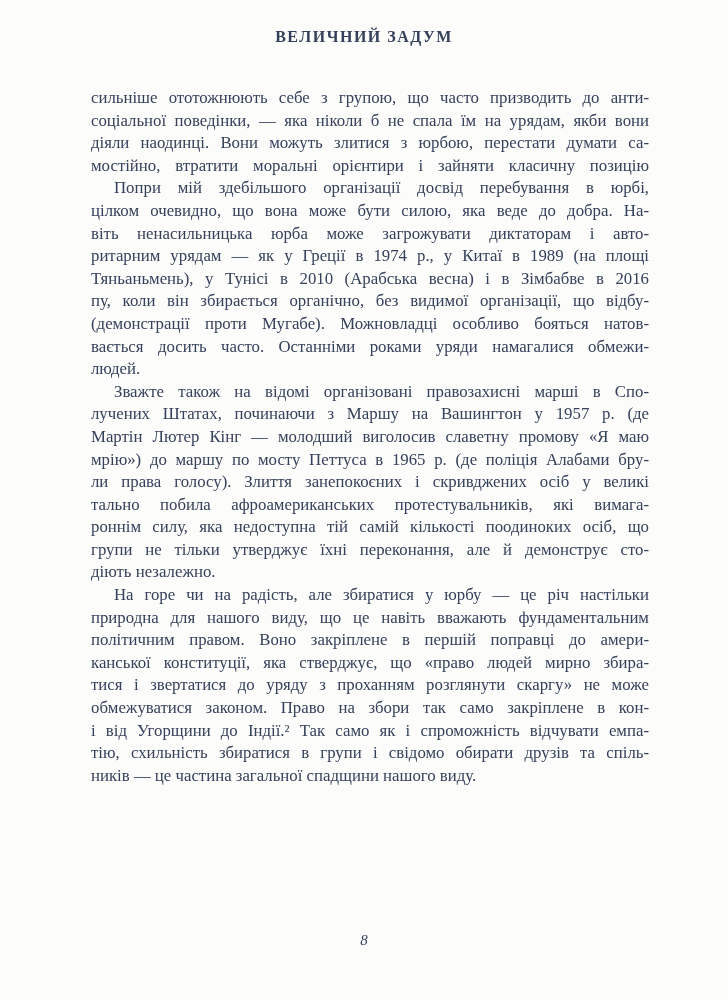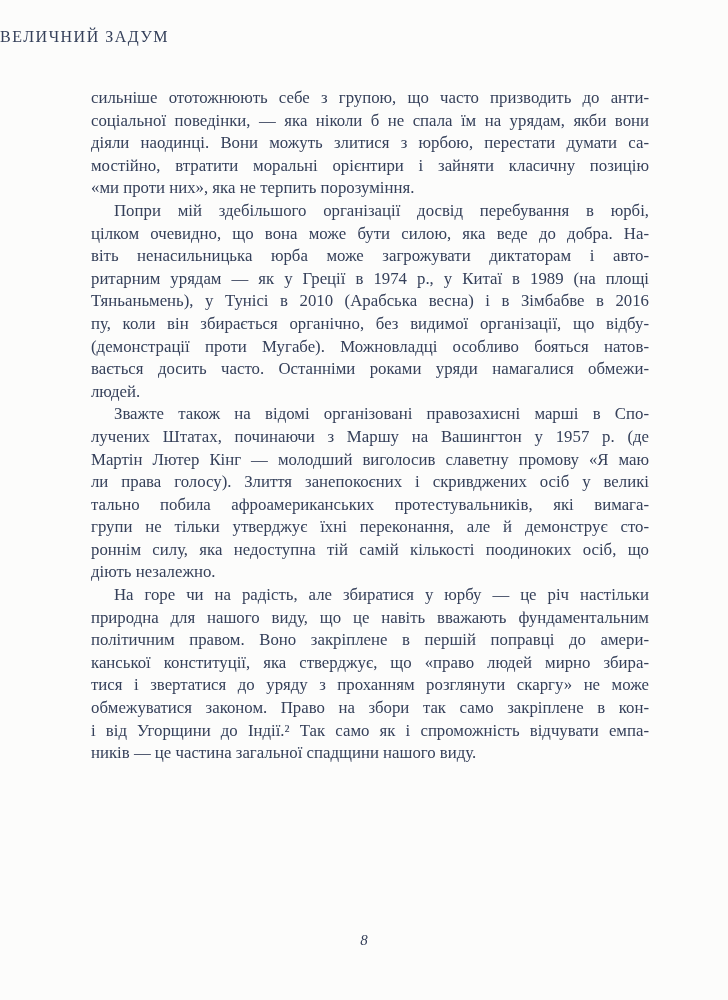--- a/index.html
+++ b/index.html
@@ -13,23 +13,24 @@
     background: #fcfcfb;
     font-family: "Liberation Serif", serif;
     color: #35405a;
     overflow: hidden;
   }
   .running-head {
     position: absolute;
     top: 28px;
     left: 0;
     width: 728px;
+    text-align: center;
     font-size: 16px;
     letter-spacing: 1.5px;
-    font-weight: 400;
+    font-weight: 700;
   }
   .text-block {
     position: absolute;
     top: 87px;
     left: 91px;
     width: 558px;
     font-size: 16.8px;
     line-height: 22.6px;
   }
   .paragraph {
@@ -61,48 +62,49 @@
 <body style="color: rgb(53, 64, 90); background: rgb(252, 252, 251);">
 
 <div class="running-head">ВЕЛИЧНИЙ ЗАДУМ</div>
 
 <div class="text-block">
     <div class="paragraph">
       <div class="line">сильніше ототожнюють себе з групою, що часто призводить до анти-</div>
       <div class="line">соціальної поведінки, — яка ніколи б не спала їм на урядам, якби вони</div>
       <div class="line">діяли наодинці. Вони можуть злитися з юрбою, перестати думати са-</div>
       <div class="line">мостійно, втратити моральні орієнтири і зайняти класичну позицію</div>
-      <div class="line last">«ми проти них», яка не терпить порозуміння.</div>
     </div>
     <div class="paragraph">
       <div class="line indent">Попри мій здебільшого організації досвід перебування в юрбі,</div>
       <div class="line">цілком очевидно, що вона може бути силою, яка веде до добра. На-</div>
       <div class="line">віть ненасильницька юрба може загрожувати диктаторам і авто-</div>
       <div class="line">ритарним урядам — як у Греції в 1974 р., у Китаї в 1989 (на площі</div>
       <div class="line">Тяньаньмень), у Тунісі в 2010 (Арабська весна) і в Зімбабве в 2016</div>
       <div class="line">пу, коли він збирається органічно, без видимої організації, що відбу-</div>
       <div class="line">(демонстрації проти Мугабе). Можновладці особливо бояться натов-</div>
       <div class="line">вається досить часто. Останніми роками уряди намагалися обмежи-</div>
       <div class="line last">людей.</div>
     </div>
     <div class="paragraph">
       <div class="line indent">Зважте також на відомі організовані правозахисні марші в Спо-</div>
       <div class="line">лучених Штатах, починаючи з Маршу на Вашингтон у 1957 р. (де</div>
       <div class="line">Мартін Лютер Кінг — молодший виголосив славетну промову «Я маю</div>
+      <div class="line">мрію») до маршу по мосту Петтуса в 1965 р. (де поліція Алабами бру-</div>
       <div class="line">ли права голосу). Злиття занепокоєних і скривджених осіб у великі</div>
       <div class="line">тально побила афроамериканських протестувальників, які вимага-</div>
+      <div class="line">роннім силу, яка недоступна тій самій кількості поодиноких осіб, що</div>
       <div class="line">групи не тільки утверджує їхні переконання, але й демонструє сто-</div>
-      <div class="line">роннім силу, яка недоступна тій самій кількості поодиноких осіб, що</div>
       <div class="line last">діють незалежно.</div>
     </div>
     <div class="paragraph">
       <div class="line indent">На горе чи на радість, але збиратися у юрбу — це річ настільки</div>
       <div class="line">природна для нашого виду, що це навіть вважають фундаментальним</div>
       <div class="line">політичним правом. Воно закріплене в першій поправці до амери-</div>
       <div class="line">канської конституції, яка стверджує, що «право людей мирно збира-</div>
       <div class="line">тися і звертатися до уряду з проханням розглянути скаргу» не може</div>
       <div class="line">обмежуватися законом. Право на збори так само закріплене в кон-</div>
       <div class="line">і від Угорщини до Індії.² Так само як і спроможність відчувати емпа-</div>
+      <div class="line">тію, схильність збиратися в групи і свідомо обирати друзів та спіль-</div>
       <div class="line last">ників — це частина загальної спадщини нашого виду.</div>
     </div>
   </div>
 
 <div class="page-number">8</div>
 
 </body></html>

